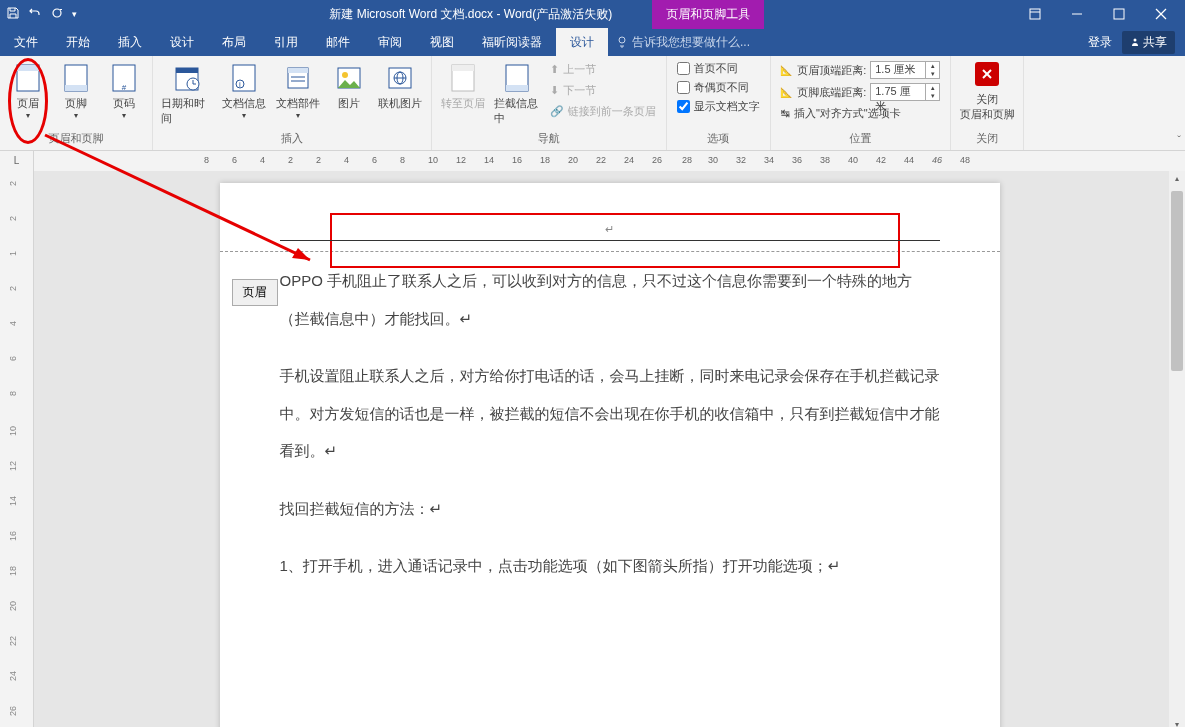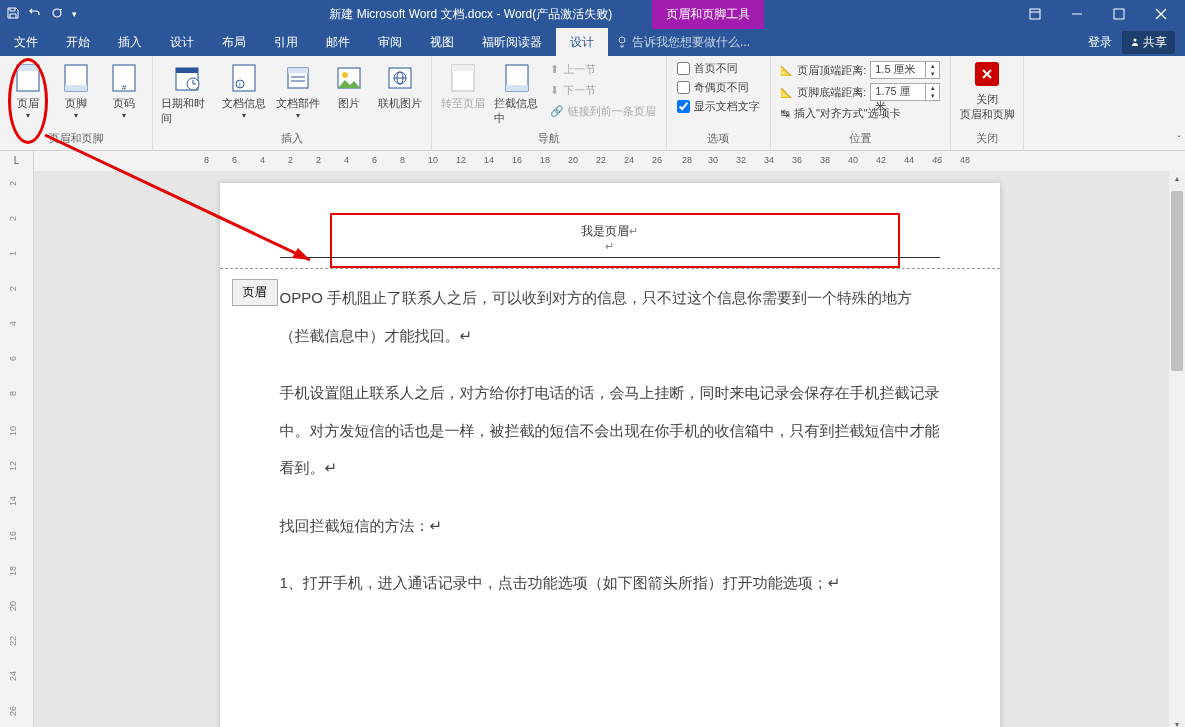--- a/index.html
+++ b/index.html
@@ -401,21 +401,20 @@
       <span class="v-tick" style="top: 395px;">18</span>
       <span class="v-tick" style="top: 430px;">20</span>
       <span class="v-tick" style="top: 465px;">22</span>
       <span class="v-tick" style="top: 500px;">24</span>
       <span class="v-tick" style="top: 535px;">26</span>
     </div>
   <div class="doc-scroll">
     <div class="page">
       <div class="red-box" style="left:110px;top:30px;width:570px;height:55px;"></div>
       <div class="header-zone">
-        <div class="header-text"><span>我是页眉</span><span class="paragraph-mark">↵</span></div>
         <div style="text-align:center" class="paragraph-mark">↵</div>
         <div class="header-line"></div>
       </div>
       <div class="dashed-line"></div>
       <div class="header-tag" style="top:96px;left:12px">页眉</div>
       <div class="body-content">
         <p>OPPO 手机阻止了联系人之后，可以收到对方的信息，只不过这个信息你需要到一个特殊的地方（拦截信息中）才能找回。↵</p>
         <p style="margin-top:20px">手机设置阻止联系人之后，对方给你打电话的话，会马上挂断，同时来电记录会保存在手机拦截记录中。对方发短信的话也是一样，被拦截的短信不会出现在你手机的收信箱中，只有到拦截短信中才能看到。↵</p>
         <p style="margin-top:20px">找回拦截短信的方法：↵</p>
         <p style="margin-top:20px">1、打开手机，进入通话记录中，点击功能选项（如下图箭头所指）打开功能选项；↵</p>

